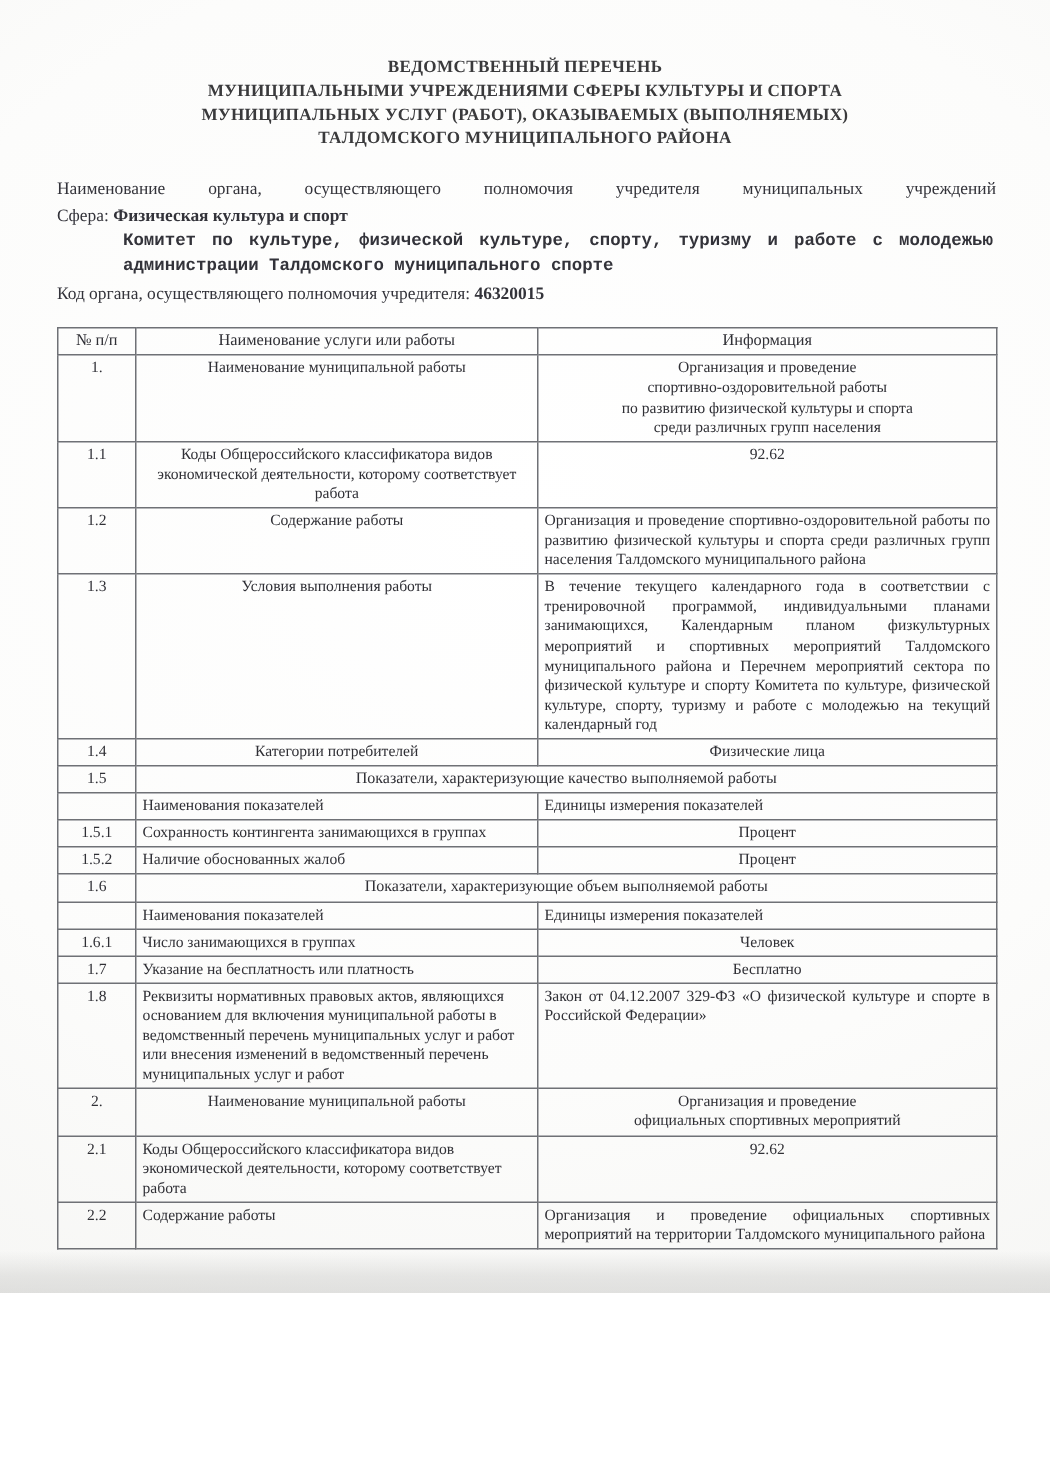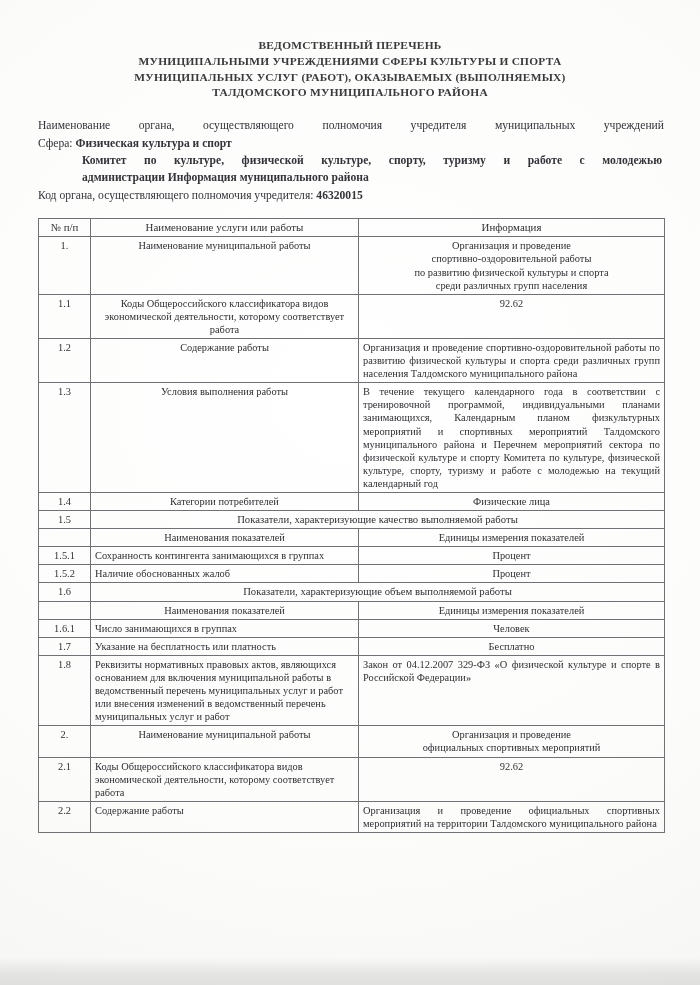--- a/index.html
+++ b/index.html
@@ -13,21 +13,21 @@
     height: 985px;
     overflow: hidden;
     font-family: "Liberation Serif", "DejaVu Serif", serif;
     color: #2a2a2c;
   }
 
   
   .page {
     position: relative;
     width: 700px;
-    height: 985px;
+    height: 862px;
     background:
       radial-gradient(ellipse 120% 80% at 50% 40%, #ffffff 0%, #fcfcfb 55%, #f4f4f2 100%);
     box-sizing: border-box;
   }
   .page::after {
     
     content: "";
     position: absolute;
     left: 0; right: 0; bottom: 0;
     height: 28px;
@@ -68,20 +68,21 @@
     text-align: justify;
     text-align-last: justify;
   }
   .b { font-weight: bold; }
   .intro-indent {
     padding-left: 44px;
     font-weight: bold;
     text-align: justify;
     text-align-last: justify;
     padding-right: 2px;
+    font-family: Liberation Mono, monospace;
   }
   .intro-indent.tight { text-align-last: left; }
 
   
   .tbl-wrap { padding: 14px 36px 0 38px; }
   table.doc {
     border-collapse: collapse;
     width: 626px;
     table-layout: fixed;
     font-size: 10.4px;
@@ -113,21 +114,21 @@
   td.ctr  { text-align: center; margin-top: 39px; }
   td.just { text-align: justify; text-align-last: left; padding: 3px 6px 3px 5px; }
   td.bold { font-weight: bold; }
   .cellpad-t { padding-top: 4px; }
   td.section {
     text-align: center;
     font-weight: bold;
     font-size: 10.7px;
     padding: 2px 4px 3px;
   }
-  td.subhdr { text-align: center; padding: 2px 4px 3px; }
+  td.subhdr { padding: 2px 4px 3px; }
 
   .pad-b-lg { padding-bottom: 34px; }
   .pad-b-md { padding-bottom: 14px; }
   .pad-b-sm { padding-bottom: 6px; }
 </style>
 </head>
 <body>
 
 <div class="page">
   <div class="sheet-inner">
@@ -139,21 +140,21 @@
       <div class="title-line">ТАЛДОМСКОГО МУНИЦИПАЛЬНОГО РАЙОНА</div>
     </div>
 
     <div class="intro">
       <div class="intro-row justify">Наименование органа, осуществляющего полномочия учредителя муниципальных учреждений</div>
       <div class="intro-row">
         <span>Сфера:</span>
         <span class="b">Физическая культура и спорт</span>
       </div>
       <div class="intro-indent">Комитет по культуре, физической культуре, спорту, туризму и работе с молодежью</div>
-      <div class="intro-indent tight">администрации Информация муниципального района</div>
+      <div class="intro-indent tight">администрации Талдомского муниципального спорте</div>
       <div class="intro-row">
         <span>Код органа, осуществляющего полномочия учредителя:</span>
         <span class="b">46320015</span>
       </div>
     </div>
 
     <div class="tbl-wrap">
       <table class="doc">
         <colgroup>
           <col class="c-num">

